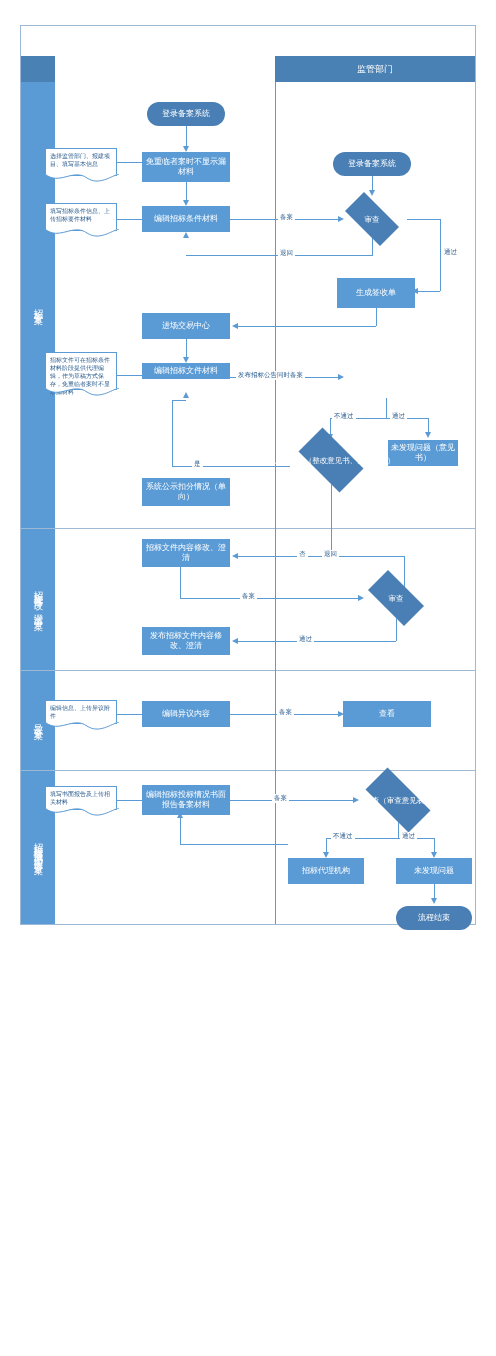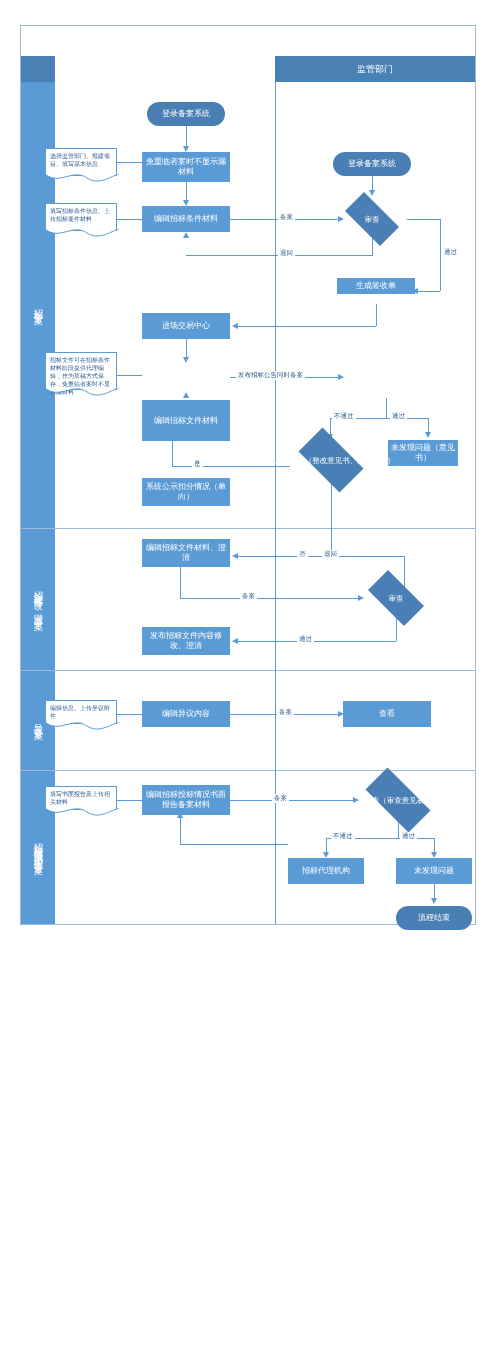--- a/index.html
+++ b/index.html
@@ -133,39 +133,39 @@
     <div class="dia-shape"></div>
     <div class="dia-txt">审查</div>
   </div>
 
   <div class="ln lnh" style="left:407px;top:219px;width:33px;"></div>
   <div class="ln lnv" style="left:440px;top:219px;height:72px;"></div>
   <div class="ln lnh" style="left:418px;top:291px;width:22px;"></div>
   <div class="arw left" style="left:412px;top:287.5px;"></div>
   <div class="elbl" style="left:442px;top:248px;">通过</div>
 
-  <div class="node proc" style="left:337px;top:278px;width:78px;height:16px;">生成签收单</div>
+  <div class="node proc" style="left:337px;top:278px;width:78px;height:30px;">生成签收单</div>
 
   <div class="ln lnv" style="left:376px;top:304px;height:22px;"></div>
   <div class="ln lnh" style="left:238px;top:326px;width:138px;"></div>
   <div class="arw left" style="left:232px;top:322.5px;"></div>
 
   <div class="node proc" style="left:142px;top:313px;width:88px;height:26px;">进场交易中心</div>
   <div class="ln lnv" style="left:186px;top:339px;height:20px;"></div>
   <div class="arw down" style="left:182.5px;top:357px;"></div>
 
   <div class="note" style="left:45px;top:352px;width:72px;height:38px;">
     <span>招标文件可在招标条件材料阶段提供代理编辑，作为草稿方式保存，免重临者案时不显示漏材料</span>
     <svg class="wave" viewBox="0 0 74 10" preserveAspectRatio="none">
       <path d="M0,0 C14,12 28,-6 42,4 C54,12 66,2 74,0 L74,-2 L0,-2 Z" fill="#ffffff" stroke="#5b9bd5" stroke-width="1"></path>
     </svg>
   </div>
   <div class="ln lnh" style="left:117px;top:375px;width:25px;"></div>
 
-  <div class="node proc" style="left:142px;top:363px;width:88px;height:41px;margin-top:37px;">编辑招标文件材料</div>
+  <div class="node proc" style="left:142px;top:363px;width:88px;height:16px;">编辑招标文件材料</div>
 
   <div class="ln lnh" style="left:230px;top:377px;width:110px;"></div>
   <div class="arw right" style="left:338px;top:373.5px;"></div>
   <div class="elbl" style="left:236px;top:371px;">发布招标公告同时备案</div>
 
 
   <div class="ln lnv" style="left:386px;top:398px;height:20px;"></div>
   <div class="ln lnh" style="left:330px;top:418px;width:56px;"></div>
   <div class="ln lnh" style="left:386px;top:418px;width:42px;"></div>
   <div class="ln lnv" style="left:330px;top:418px;height:18px;"></div>
@@ -187,21 +187,21 @@
   <div class="ln lnh" style="left:172px;top:466px;width:118px;"></div>
   <div class="ln lnv" style="left:172px;top:400px;height:66px;"></div>
   <div class="ln lnh" style="left:172px;top:400px;width:14px;"></div>
   <div class="arw up" style="left:182.5px;top:392px;"></div>
   <div class="elbl" style="left:192px;top:460px;">是</div>
 
   <div class="node proc" style="left:142px;top:478px;width:88px;height:28px;">系统公示扣分情况（单向）</div>
 
   <div class="ln lnv" style="left:331px;top:484px;height:72px;"></div>
 
-  <div class="node proc" style="left:142px;top:539px;width:88px;height:28px;">编辑招标文件材料、澄清</div>
+  <div class="node proc" style="left:142px;top:539px;width:88px;height:28px;">招标文件内容修改、澄清</div>
 
   <div class="ln lnh" style="left:238px;top:556px;width:166px;"></div>
   <div class="arw left" style="left:232px;top:552.5px;"></div>
   <div class="elbl" style="left:297px;top:550px;">否</div>
   <div class="elbl" style="left:322px;top:550px;">退回</div>
 
   <div class="ln lnv" style="left:404px;top:556px;height:41px;"></div>
 
   <div class="ln lnv" style="left:180px;top:567px;height:31px;"></div>
   <div class="ln lnh" style="left:180px;top:598px;width:180px;"></div>

